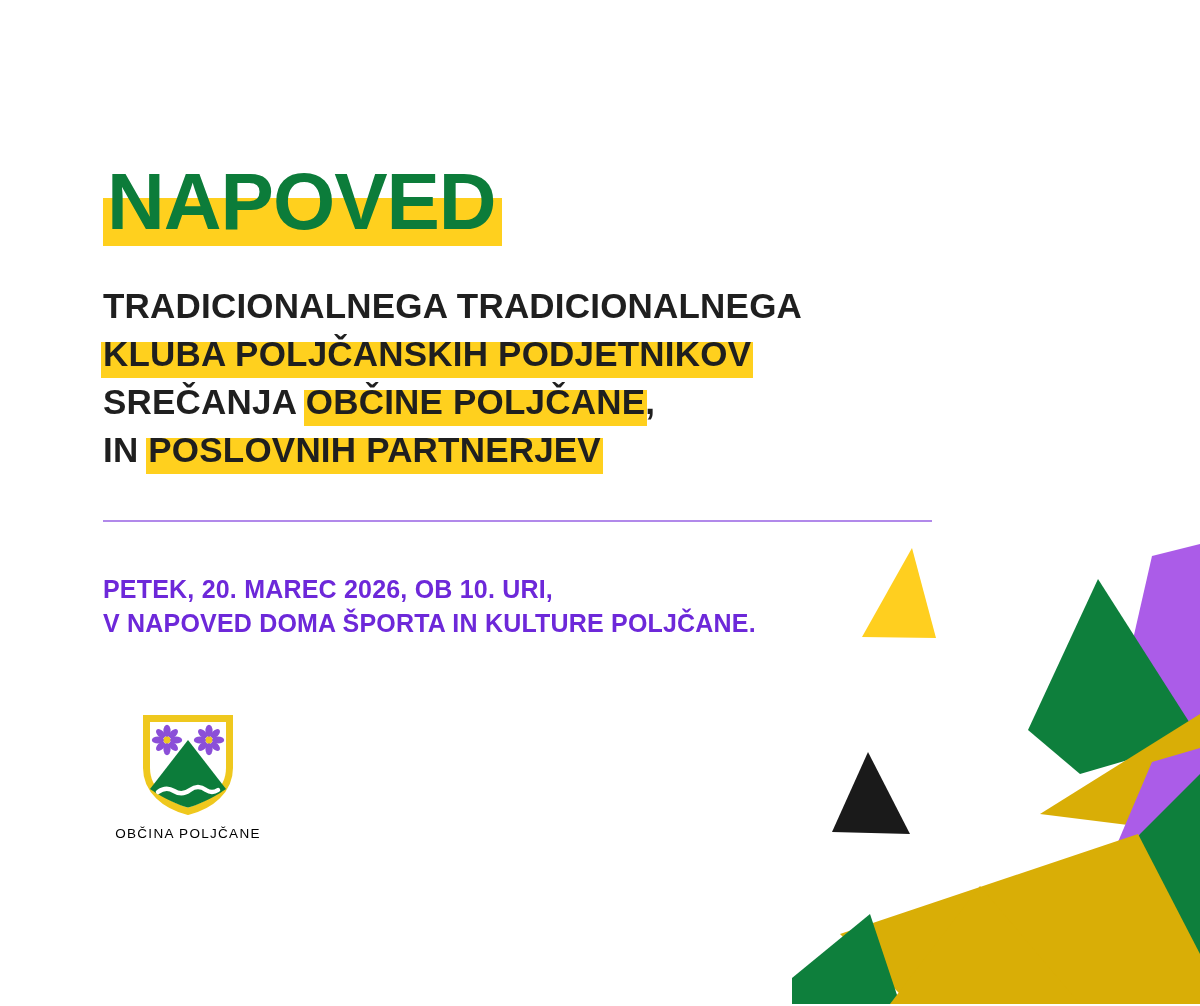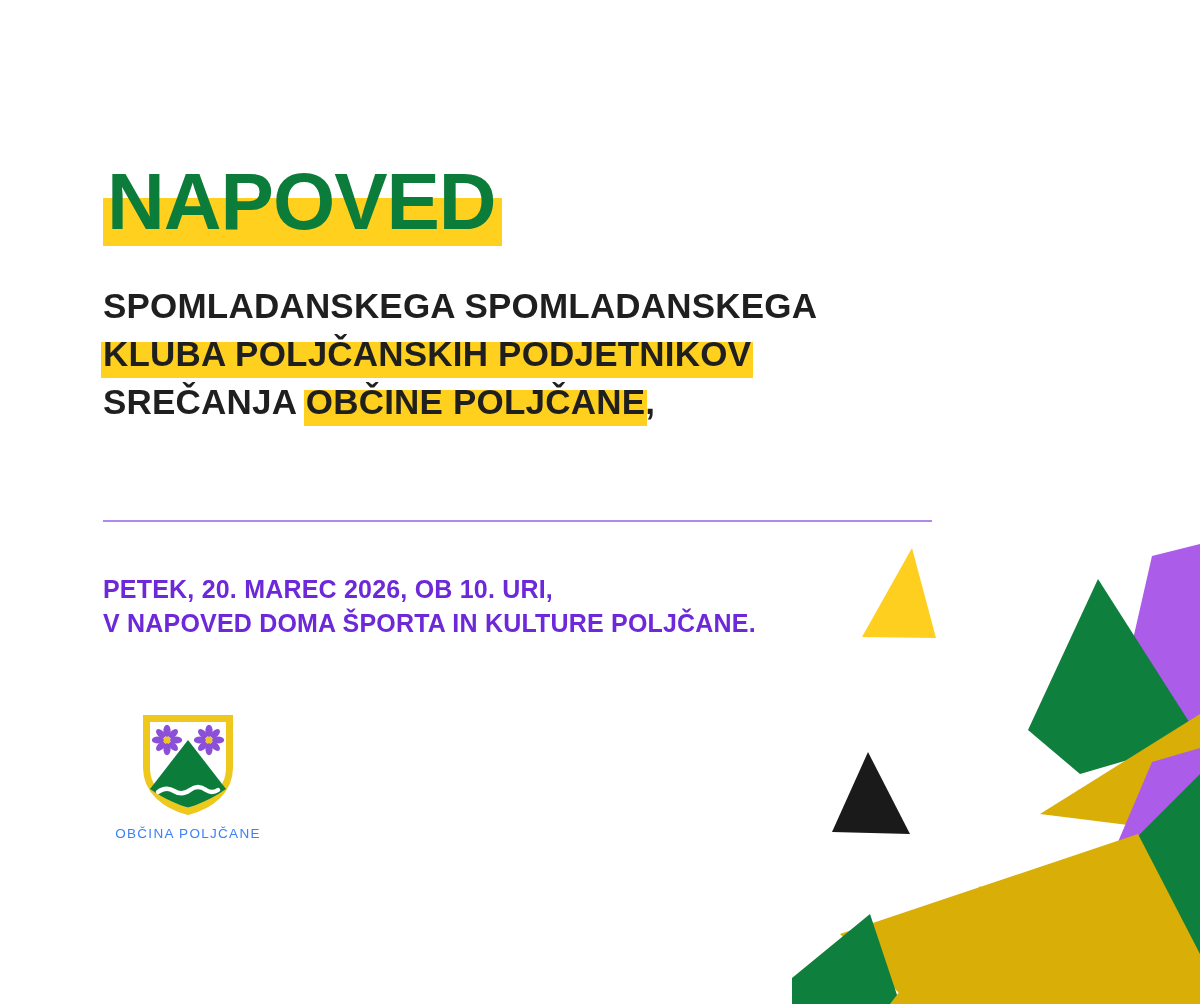--- a/index.html
+++ b/index.html
@@ -124,41 +124,42 @@
     left: 103px;
     top: 710px;
     width: 170px;
     text-align: center;
   }
   .logo-shield { display: block; margin: 0 auto; }
   .logo-caption {
     margin-top: 8px;
     font-size: 13.5px;
     letter-spacing: 1.3px;
-    color: #3b82f6;
+    color: #000000;
     font-weight: normal;
     white-space: nowrap;
   }
 </style>
 </head>
 <body>
 
 <div id="poster">
 
   <div class="headline-wrap">
     <div class="headline">
       <span class="hl-band"></span>
       <span class="hl-text">NAPOVED</span>
     </div>
   </div>
 
   <div class="subtitle" id="subtitle-block">
-      <span class="sline"><span>SPOMLADANSKEGA SPOMLADANSKEGA</span></span>
+      <span class="sline"><span>TRADICIONALNEGA TRADICIONALNEGA</span></span>
       <span class="sline"><span class="mark">KLUBA POLJČANSKIH PODJETNIKOV</span></span>
       <span class="sline"><span>SREČANJA </span><span class="mark">OBČINE POLJČANE</span><span>,</span></span>
+      <span class="sline"><span>IN </span><span class="mark">POSLOVNIH PARTNERJEV</span></span>
     </div>
 
   <div class="divider"></div>
 
   <div class="details" id="details-block">
       <span class="dline">PETEK, 20. MAREC 2026, OB 10. URI,</span>
       <span class="dline">V NAPOVED DOMA ŠPORTA IN KULTURE POLJČANE.</span>
     </div>
 
   <div class="logo-block">

